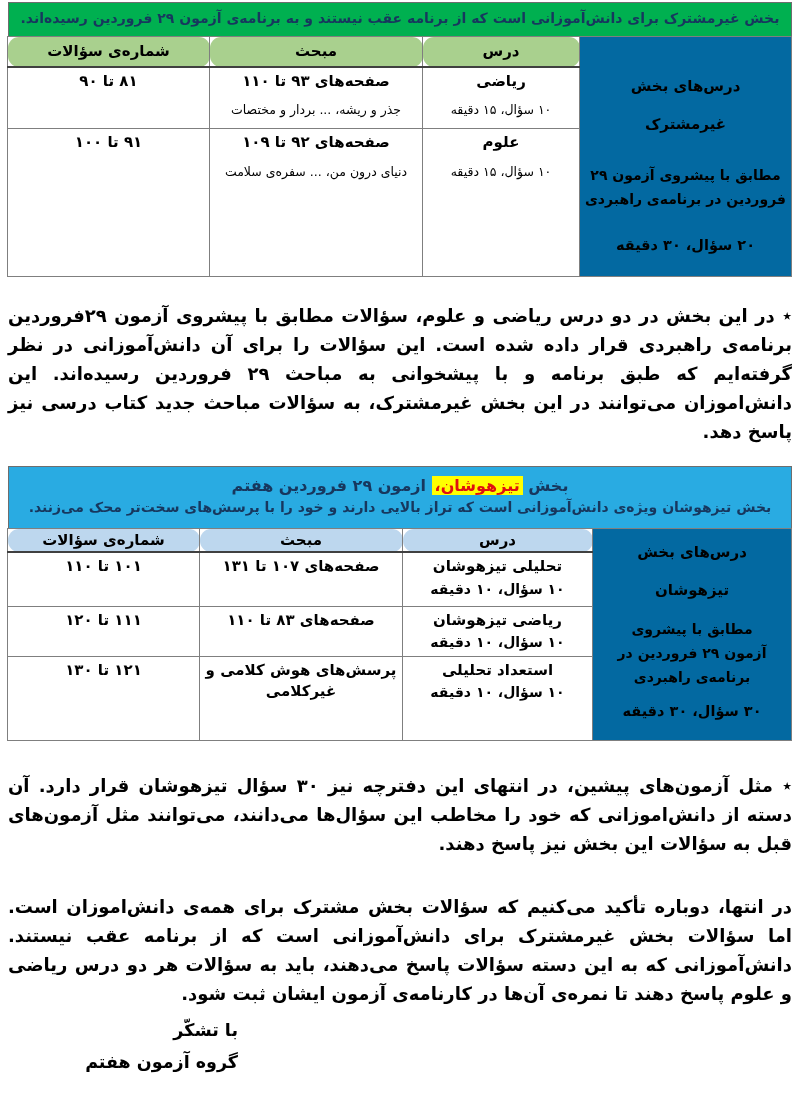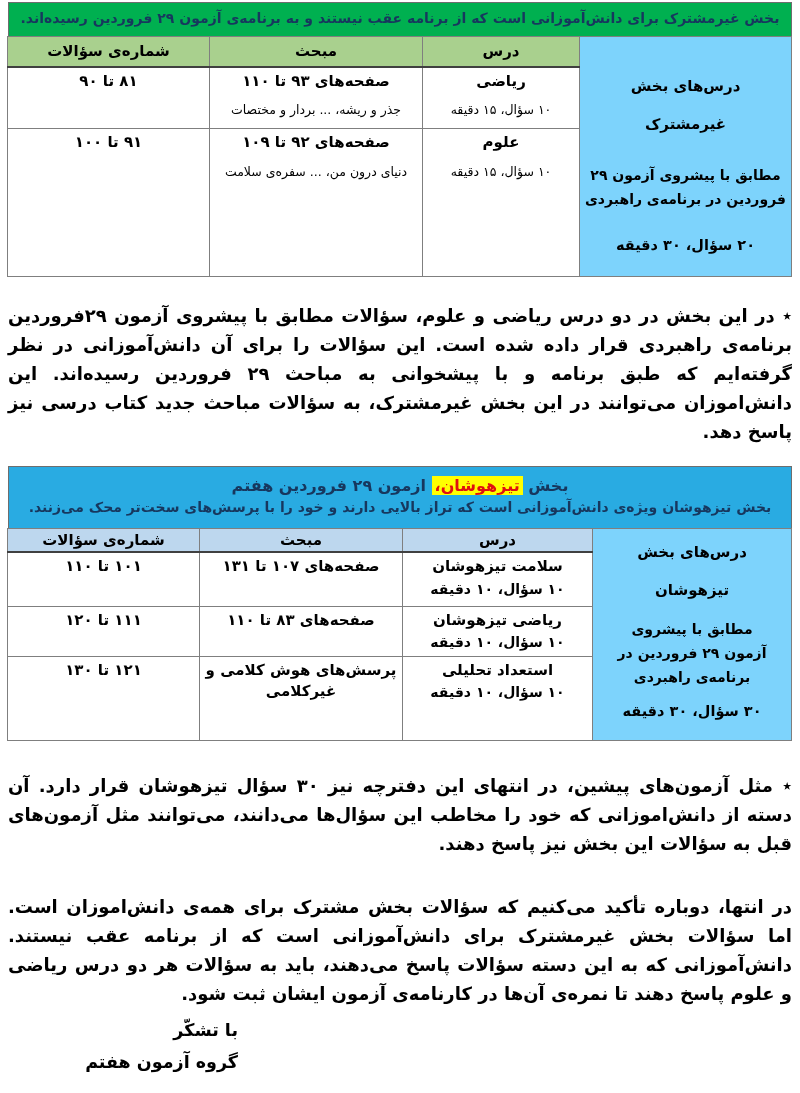--- a/index.html
+++ b/index.html
@@ -22,33 +22,33 @@
   .banner.blue{background:var(--blue,#29abe2);padding:8px 4px 11px 4px;margin-top:20px;}
   .banner-title{font-size:16px;font-weight:bold;line-height:22px;color:var(--navy,#17375e);}
   .banner-title .hl{background:var(--yellow,#ffff00);color:var(--red,#e01010);padding:0 3px;}
   .banner-title .suffix-red{color:var(--red,#e01010);}
   .banner-title .suffix-navy{color:var(--navy,#17375e);}
   .banner-subtitle{font-size:14px;font-weight:bold;line-height:20px;color:var(--navy,#17375e);}
 
   
   table{width:100%;border-collapse:collapse;table-layout:fixed;border:1px solid #595959;}
   th,td{border:1px solid var(--border,#7f7f7f);text-align:center;vertical-align:top;padding:3px 4px;}
-  tr.headrow th{font-size:15px;font-weight:bold;color:#000;border-bottom:2px solid #404040;vertical-align:middle;padding:2px;}
+  tr.headrow th{font-size:15px;font-weight:bold;color:#000;border-bottom:2px solid #404040;vertical-align:middle;padding:2px;border-radius:11px;}
   .t1 tr.headrow th{background:var(--lightgreen,#a9d08e);height:30px;}
   .t2 tr.headrow th{background:var(--lightblue,#bdd7ee);height:22px;}
   td.numbers,.cell-main{font-size:15px;font-weight:bold;line-height:1.45;}
   .cell-note{font-size:12.5px;font-weight:normal;margin-top:10px;}
   .t2 .lesson-note{font-size:14px;font-weight:bold;margin-top:1px;}
   .t1 tr.r1 td{height:62px;text-align:center;}
   .t1 tr.r2 td{height:148px;}
   .t2 tr.r1 td{height:54px;}
   .t2 tr.r2 td{height:50px;}
   .t2 tr.r3 td{height:84px;}
 
-  td.side{background:#7dd3fc;}
+  td.side{background:#0369a1;}
   .side-title{font-size:15px;font-weight:bold;line-height:38px;}
   .side-mid{font-size:14px;font-weight:bold;line-height:24px;}
   .side-total{font-size:14.5px;font-weight:bold;}
   .t1 td.side{padding-top:30px;}
   .t1 .side-mid{margin-top:20px;}
   .t1 .side-total{margin-top:26px;}
   .t2 td.side{padding-top:4px;}
   .t2 .side-mid{margin-top:8px;padding:0 14px;}
   .t2 .side-total{margin-top:14px;}
 
@@ -144,21 +144,21 @@
         </div>
         <div class="side-mid">مطابق با پیشروی آزمون ۲۹ فروردین در برنامه‌ی راهبردی</div>
         <div class="side-total">۳۰ سؤال، ۳۰ دقیقه</div>
       </td>
       <th>درس</th>
       <th>مبحث</th>
       <th>شماره‌ی سؤالات</th>
     </tr>
     <tr class="r1">
       <td>
-        <div class="cell-main">سلامت تیزهوشان</div>
+        <div class="cell-main">تحلیلی تیزهوشان</div>
         <div class="cell-main lesson-note">۱۰ سؤال، ۱۰ دقیقه</div>
       </td>
       <td>
         <div class="cell-main">صفحه‌های ۱۰۷ تا ۱۳۱</div>
       </td>
       <td class="numbers">۱۰۱ تا ۱۱۰</td>
     </tr>
     <tr class="r2">
       <td>
         <div class="cell-main">ریاضی تیزهوشان</div>

